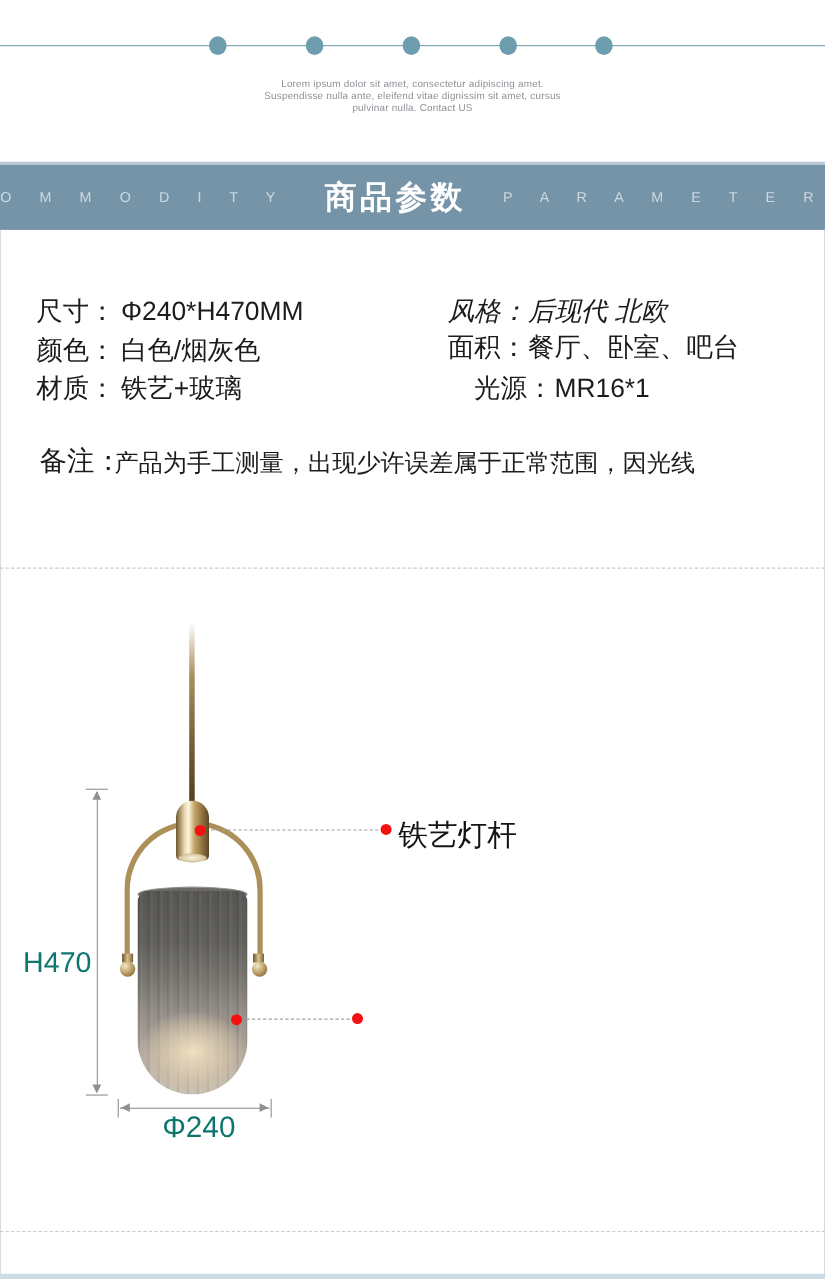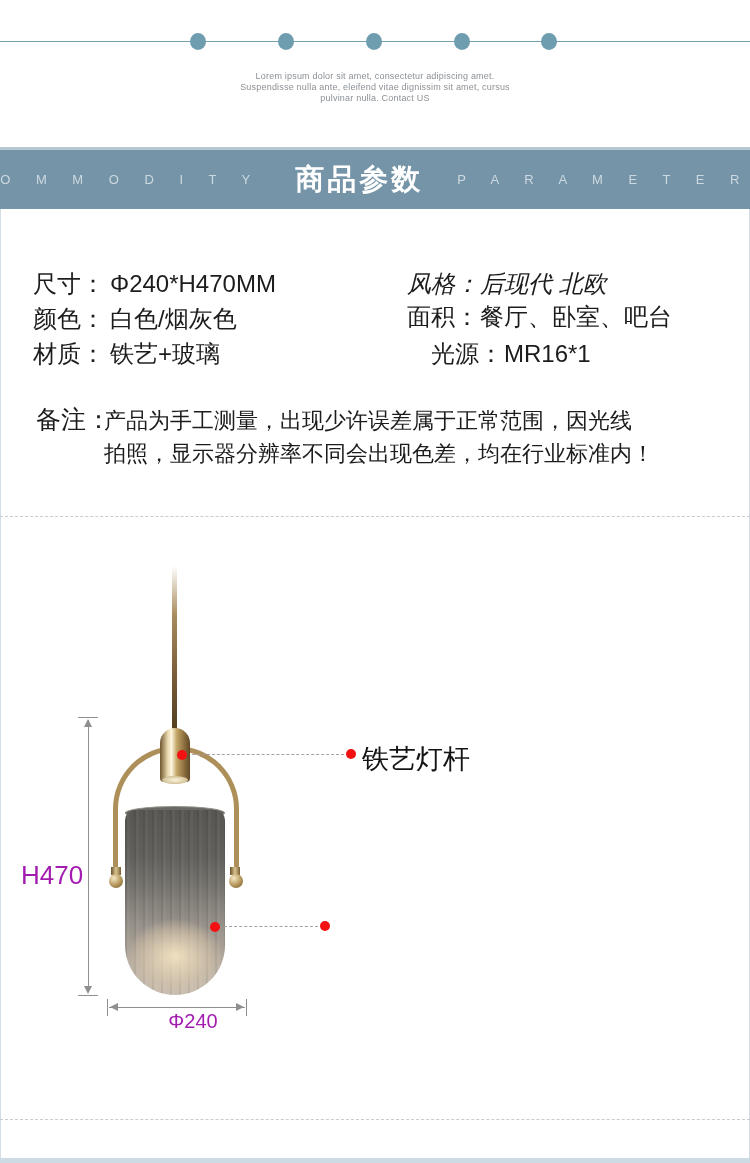--- a/index.html
+++ b/index.html
@@ -50,23 +50,23 @@
     border-radius:10px 10px 50px 50px;
     background:
       radial-gradient(ellipse 62px 48px at 50% 79%,rgba(243,227,194,.95) 0%,rgba(222,202,172,.45) 55%,rgba(0,0,0,0) 78%),
       repeating-linear-gradient(90deg,rgba(0,0,0,.07) 0 2px,rgba(255,255,255,.04) 2px 5px,rgba(0,0,0,0) 5px 9px),
       linear-gradient(180deg,#575652 0%,#61605c 25%,#7b7872 45%,#97918a 62%,#aaa297 76%,#c0b6a9 90%,#cabfb0 100%);}
   .glass-rim{position:absolute;left:125px;top:806px;width:100px;height:14px;border-radius:50%;
     background:#6a6964;border:1px solid #908f88;box-sizing:border-box;}
   
   .dim{background:#8f8f8f;position:absolute;}
   .tri{position:absolute;width:0;height:0;}
-  .dim-label{position:absolute;color:#a21caf;white-space:nowrap;}
+  .dim-label{position:absolute;color:#0f766e;white-space:nowrap;}
   .h-label{left:21px;top:860px;font-size:26px;}
-  .d-label{left:156px;top:1010px;width:74px;text-align:center;font-size:20px;}
+  .d-label{left:140px;top:1010px;width:74px;text-align:right;font-size:27px;}
   
   .red-dot{position:absolute;width:10px;height:10px;border-radius:50%;background:#f31111;}
   .callout-dash{position:absolute;height:0;border-top:1px dashed #a2a2a2;}
   .callout-label{position:absolute;font-size:27px;color:#141414;white-space:nowrap;}
 </style>
 </head>
 <body>
 
 <div class="page">
 
@@ -111,21 +111,20 @@
   <div class="param-row col-r" style="left:407px;top:303px;">
     <span class="lbl">面积：</span><span>餐厅、卧室、吧台</span>
   </div>
   <div class="param-row col-r" style="left:407px;top:340px;margin-left:24px;">
     <span class="lbl">光源：</span><span>MR16*1</span>
   </div>
 
   <div class="note-label">备注：</div>
   <div class="note-text">
     <span>产品为手工测量，出现少许误差属于正常范围，因光线</span>
-    <span>拍照，显示器分辨率不同会出现色差，均在行业标准内！</span>
   </div>
 
   <div class="rod"></div>
   <div class="arc"></div>
   <div class="knob-axle" style="left:111px;top:867px;"></div>
   <div class="knob-axle" style="left:230px;top:867px;"></div>
   <div class="knob" style="left:109px;top:874px;"></div>
   <div class="knob" style="left:229px;top:874px;"></div>
   <div class="socket"></div>
   <div class="socket-mouth"></div>

